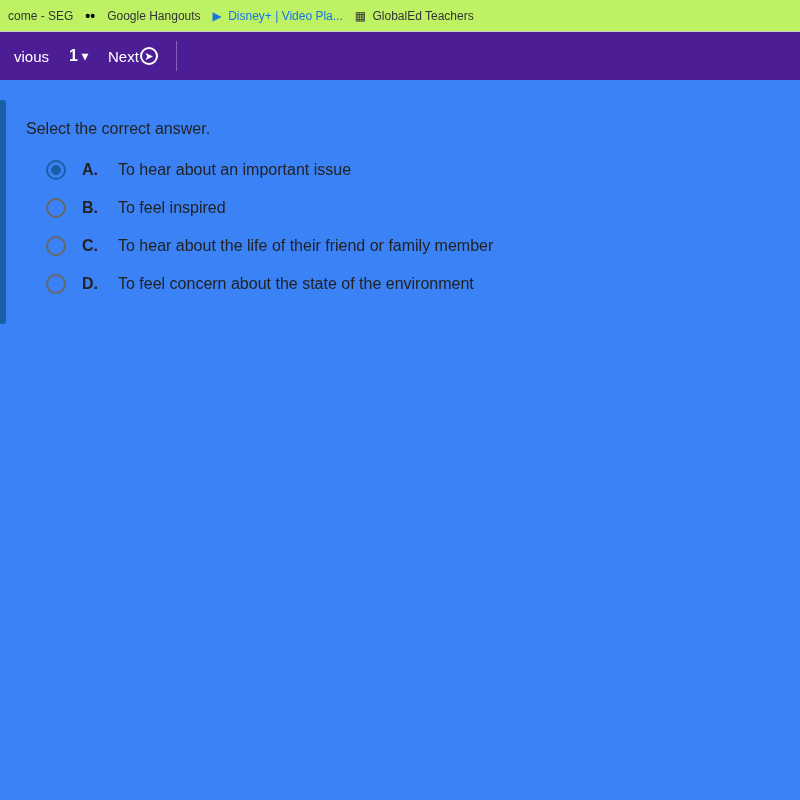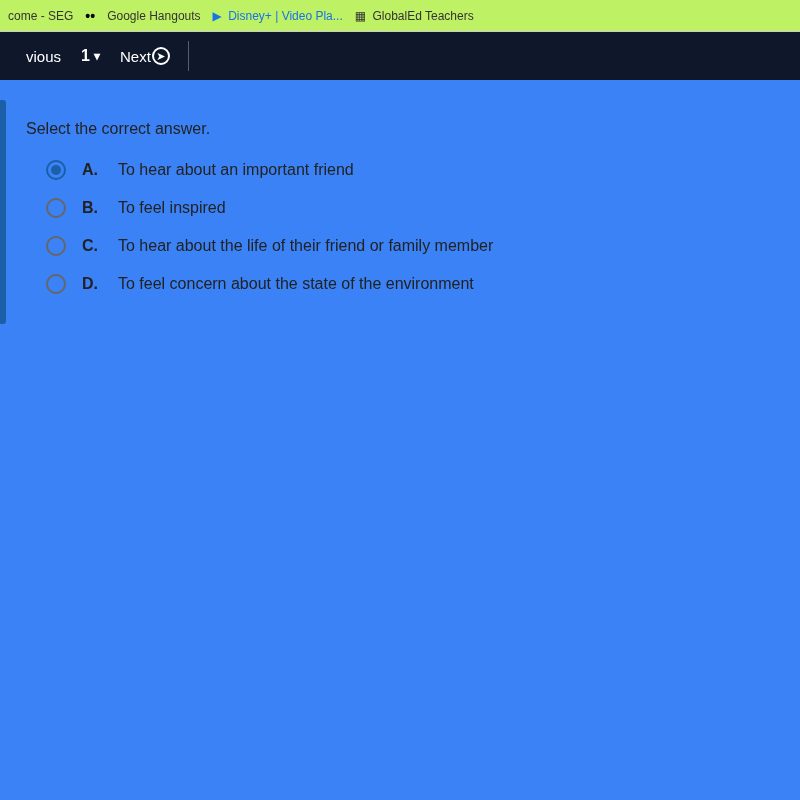--- a/index.html
+++ b/index.html
@@ -37,25 +37,25 @@
       color: #1a73e8;
     }
 
     .tab-dots {
       font-weight: bold;
       font-size: 14px;
     }
 
     
     .nav-bar {
-      background: #0f172a;
+      background: #4c1d95;
       height: 48px;
       display: flex;
       align-items: center;
-      padding: 0 16px;
+      padding: 0 4px;
       gap: 0;
     }
 
     .nav-previous {
       color: white;
       font-size: 15px;
       cursor: pointer;
       padding: 8px 10px;
     }
 
@@ -237,21 +237,21 @@
     <div class="main-content">
       <p class="instruction-text">Select the correct answer.</p>
 
       <ul class="options-list">
 
         <li class="option-item">
           <div class="radio-outer selected">
             <div class="radio-inner"></div>
           </div>
           <span class="option-letter">A.</span>
-          <span class="option-text">To hear about an important friend</span>
+          <span class="option-text">To hear about an important issue</span>
         </li>
 
         <li class="option-item">
           <div class="radio-outer"></div>
           <span class="option-letter">B.</span>
           <span class="option-text">To feel inspired</span>
         </li>
 
         <li class="option-item">
           <div class="radio-outer"></div>

